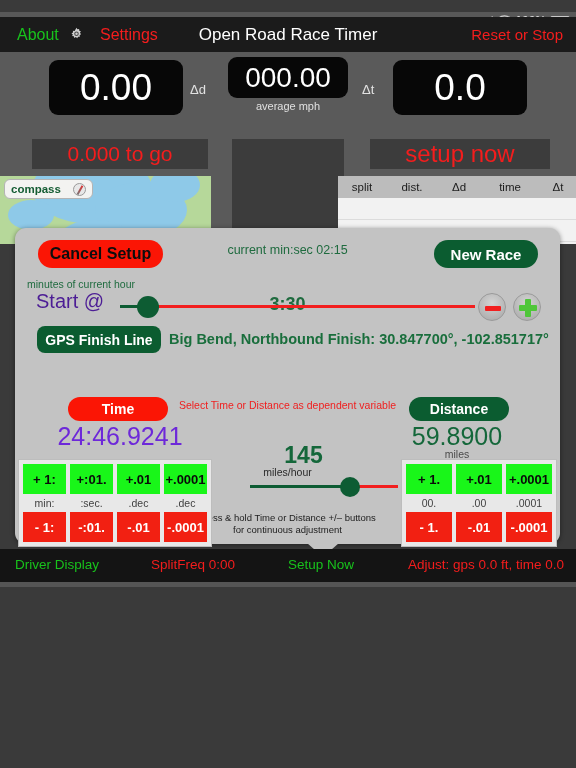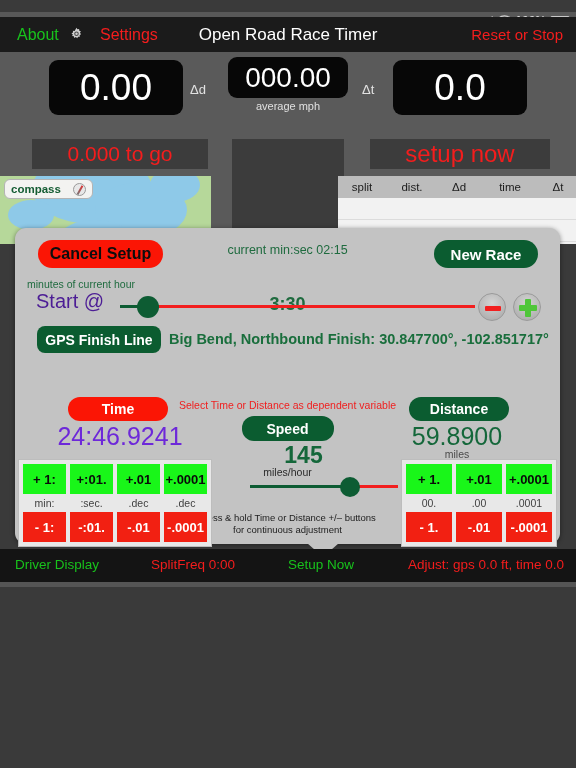--- a/index.html
+++ b/index.html
@@ -277,21 +277,20 @@
     <div class="rnd-btn rnd-plus"></div>
 
     <div class="btn-gps">GPS Finish Line</div>
     <div class="gps-text">Big Bend, Northbound Finish: 30.847700°, -102.851717°</div>
 
     <div class="sel-hint">Select Time or Distance as dependent variable</div>
 
     <div class="btn-time">Time</div>
     <div class="val-time">24:46.9241</div>
 
-    <div class="btn-speed">Speed</div>
     <div class="val-speed">145</div>
     <div class="sub-speed">miles/hour</div>
     <div class="sp-track"></div>
     <div class="sp-fill"></div>
     <div class="sp-knob"></div>
 
     <div class="btn-dist">Distance</div>
     <div class="val-dist">59.8900</div>
     <div class="sub-dist">miles</div>
 

